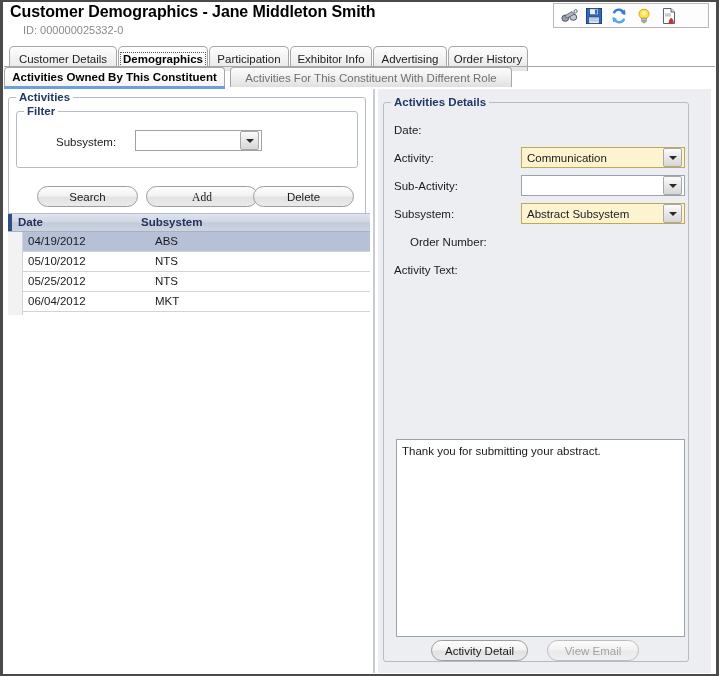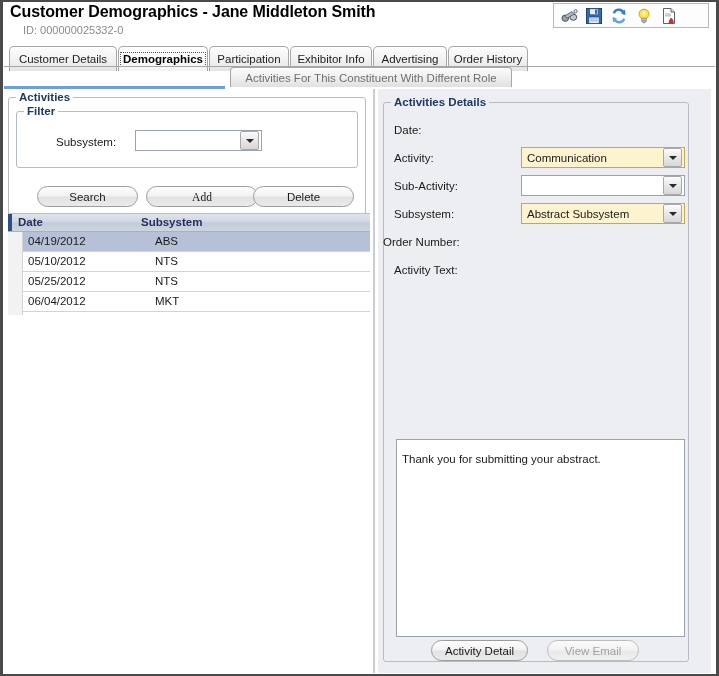--- a/index.html
+++ b/index.html
@@ -354,21 +354,21 @@
     left: 396px; top: 439px;
     width: 289px; height: 198px;
     box-sizing: border-box;
     border: 1px solid #9aa2ad;
     background: #ffffff;
     overflow: hidden;
   }
   .textarea-box .ta-text {
     font-size: 11.5px;
     color: #1a1a1a;
-    padding: 12px 5px;
+    padding: 4px 5px;
     line-height: 14px;
     white-space: pre-wrap;
   }
 </style>
 </head>
 <body>
 
 <div id="app">
 
   <div class="frame-top"></div>
@@ -446,20 +446,23 @@
     <div class="tab" style="left:369px;width:74px;">
         <span class="tab-inner">Advertising</span>
       </div>
     <div class="tab" style="left:444px;width:80px;">
         <span class="tab-inner">Order History</span>
       </div>
   </div>
   <div class="tab-underline"></div>
 
   <div class="subtabstrip">
+    <div class="subtab selected" style="left:0px;width:221px;">
+      <span>Activities Owned By This Constituent</span>
+    </div>
     <div class="subtab unselected" style="left:226px;width:282px;">
       <span>Activities For This Constituent With Different Role</span>
     </div>
   </div>
   <div class="subtab-accent"></div>
 
   <div class="left-pane">
 
     <div class="groupbox" style="left:4px; top:8px; width:358px; height:195px;">
       <div class="gb-title">Activities</div>
@@ -536,21 +539,21 @@
       <div class="combo-val"></div>
       <div class="combo-arrow"></div>
     </div>
 
     <div class="fld-label" style="left:16px; top:119px;">Subsystem:</div>
     <div class="combo filled" style="left:143px; top:114px; width:164px;">
       <div class="combo-val">Abstract Subsystem</div>
       <div class="combo-arrow"></div>
     </div>
 
-    <div class="fld-label" style="left:5px; top:147px;">Order Number:</div>
+    <div class="fld-label" style="left:32px; top:147px;">Order Number:</div>
     <div class="fld-label" style="left:143px; top:147px;"></div>
 
     <div class="fld-label" style="left:16px; top:175px;">Activity Text:</div>
 
     <div class="btn" style="left:53px; top:551px; width:97px;">Activity Detail</div>
     <div class="btn disabled" style="left:169px; top:551px; width:92px;">View Email</div>
   </div>
 
   <div class="textarea-box">
     <div class="ta-text">Thank you for submitting your abstract.</div>

